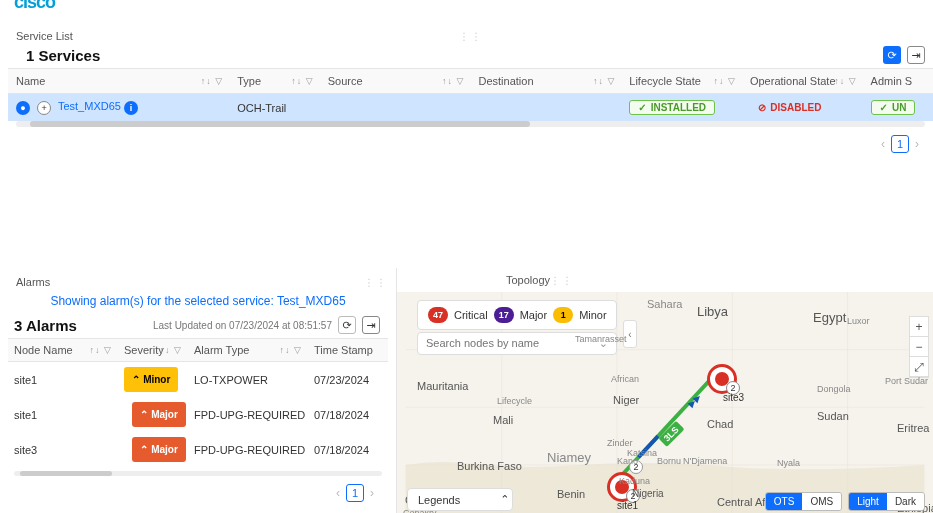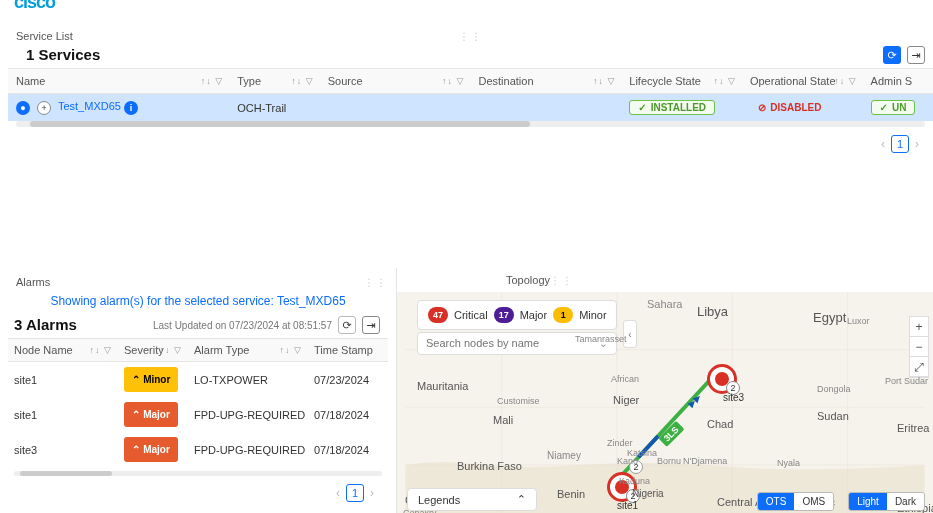--- a/index.html
+++ b/index.html
@@ -1,20 +1,20 @@
 <!DOCTYPE html>
 <html><head>
 <meta charset="utf-8">
 <style>
 * { box-sizing: border-box; margin: 0; padding: 0; }
 body { font-family: -apple-system, BlinkMacSystemFont, "Segoe UI", Arial, sans-serif; font-size: 12px; color: #333; background: #fff; width: 933px; height: 513px; overflow: hidden; position: relative; }
 .brand { color: #049fd9; font-size: 18px; font-weight: 700; padding: 0 10px; letter-spacing: -1px; position: absolute; top: -8px; left: 4px; }
 .section-label { color: #555; font-size: 11px; margin: 8px 0 2px 8px; }
 .panel-top { position: absolute; top: 22px; left: 8px; right: 0; }
-.hdr-row { display: flex; align-items: flex-start; justify-content: space-between; padding: 2px 8px 4px 18px; }
+.hdr-row { display: flex; align-items: center; justify-content: space-between; padding: 2px 8px 4px 18px; }
 .hdr-title { font-size: 15px; font-weight: 600; color: #111; }
 .updated { font-size: 10px; color: #777; }
 .updated-row { display: flex; align-items: center; gap: 6px; }
 .icon-btn { width: 18px; height: 18px; display: inline-flex; align-items: center; justify-content: center; border-radius: 3px; cursor: pointer; font-size: 11px; }
 .icon-refresh { background: #0d6efd; color: #fff; }
 .icon-export { border: 1px solid #888; background: #fff; color: #333; }
 .tbl { width: 100%; border-collapse: collapse; table-layout: fixed; }
 .tbl th { text-align: left; font-weight: 400; color: #555; font-size: 11px; padding: 6px 8px; background: #f9f9f9; border-top: 1px solid #e5e5e5; border-bottom: 1px solid #e5e5e5; position: relative; white-space: nowrap; overflow: hidden; }
 .sortfilter { position: absolute; right: 6px; top: 50%; transform: translateY(-50%); color: #999; font-size: 9px; letter-spacing: 1px; }
 .tbl td { padding: 6px 8px; font-size: 11px; white-space: nowrap; overflow: hidden; }
@@ -33,21 +33,21 @@
 .hscroll::before { content: ""; position: absolute; left: 14px; width: 55%; height: 100%; background: #ccc; border-radius: 3px; }
 .pager { display: flex; justify-content: flex-end; align-items: center; gap: 6px; padding: 8px 14px; color: #bbb; }
 .page-box { border: 1px solid #0d6efd; color: #0d6efd; width: 18px; height: 18px; display: inline-flex; align-items: center; justify-content: center; border-radius: 3px; font-size: 11px; }
 .divider-drag { color: #ccc; text-align: center; font-size: 10px; letter-spacing: 2px; cursor: grab; }
 
 .panel-alarms { position: absolute; top: 268px; left: 8px; width: 380px; }
 .panel-alarms .section-label { display: flex; justify-content: space-between; align-items: center; }
 .alarm-note { color: #0d6efd; text-align: center; font-size: 12px; padding: 4px 0 6px; }
 .sev-badge { display: inline-block; padding: 7px 8px; border-radius: 3px; font-size: 10px; font-weight: 600; color: #fff; }
 .sev-minor { background: #ffc107; color: #000; }
-.sev-major { background: #e55b2d; }
+.sev-major { background: #e55b2d; margin-left: 8px; }
 .tiny-tbl th, .tiny-tbl td { padding: 5px 6px; }
 .alarm-hscroll { height: 5px; background: #eee; border-radius: 3px; margin: 4px 6px 0; position: relative; }
 .alarm-hscroll::before { content:""; position:absolute; left:6px; width:25%; height:100%; background:#ccc; border-radius:3px; }
 
 .panel-topo { position: absolute; top: 268px; left: 396px; right: 0; bottom: 0; border-left: 1px solid #e5e5e5; }
 .topo-hdr { display: flex; justify-content: center; align-items: center; padding: 6px 10px 4px; color: #555; font-size: 11px; }
 .map-wrap { position: absolute; top: 24px; left: 0; right: 0; bottom: 0; background: #f6f3ed; overflow: hidden; }
 .map-svg { position: absolute; top: 0; left: 0; width: 100%; height: 100%; }
 .overlay-box { position: absolute; background: #fff; border: 1px solid #ddd; border-radius: 4px; padding: 6px 10px; font-size: 11px; }
 .legend-row { top: 8px; left: 20px; display: flex; align-items: center; gap: 6px; width: 200px; }
@@ -60,22 +60,22 @@
 .collapse-handle { position: absolute; top: 28px; left: 226px; background: #fff; border: 1px solid #ddd; border-radius: 3px; width: 14px; height: 28px; display: flex; align-items: center; justify-content: center; color: #777; cursor: pointer; font-size: 10px; }
 .zoom-ctrl { position: absolute; top: 24px; right: 4px; width: 20px; background: #fff; border: 1px solid #ddd; }
 .zoom-ctrl div { height: 20px; border-bottom: 1px solid #ddd; text-align: center; line-height: 20px; font-size: 12px; cursor: pointer; color: #555; }
 .node { position: absolute; width: 30px; height: 30px; border-radius: 50%; background: #fff; border: 3px solid #d93025; display: flex; align-items: center; justify-content: center; }
 .node::before { content: ""; width: 14px; height: 14px; border-radius: 50%; background: #d93025; }
 .node-badge { position: absolute; bottom: -4px; right: -6px; background: #fff; border: 1px solid #888; border-radius: 50%; width: 14px; height: 14px; font-size: 9px; display: flex; align-items: center; justify-content: center; }
 .node-label { position: absolute; font-size: 10px; color: #333; white-space: nowrap; }
 .link-badge { position: absolute; background: #3cb043; color: #fff; font-size: 9px; font-weight: 600; padding: 1px 4px; border-radius: 2px; transform: rotate(-45deg); }
 .link-mid { position: absolute; background: #fff; border: 1px solid #999; border-radius: 50%; width: 14px; height: 14px; font-size: 9px; display:flex; align-items:center; justify-content:center; }
 .tooltip { position: absolute; background: #f0f0f0; border: 1px solid #ccc; padding: 4px 8px; font-size: 10px; color: #444; max-width: 180px; }
-.bottom-legend { position: absolute; bottom: 2px; left: 10px; background: #fff; border: 1px solid #ddd; border-radius: 4px; padding: 4px 10px; font-size: 11px; display: flex; align-items: center; gap: 40px; cursor: pointer; width: 130px; justify-content: space-between; }
-.bottom-toggles { position: absolute; bottom: 2px; right: 8px; display: flex; gap: 8px; }
+.bottom-legend { position: absolute; bottom: 2px; left: 10px; background: #fff; border: 1px solid #ddd; border-radius: 4px; padding: 4px 10px; font-size: 11px; display: flex; align-items: center; gap: 40px; cursor: pointer; width: 106px; justify-content: space-between; }
+.bottom-toggles { position: absolute; bottom: 2px; right: 8px; display: flex; gap: 0; }
 .toggle-grp { display: inline-flex; border: 1px solid #bbb; border-radius: 3px; overflow: hidden; margin-left: 6px; }
 .toggle-grp span { padding: 3px 8px; font-size: 10px; background: #fff; cursor: pointer; }
 .toggle-grp .active { background: #0d6efd; color: #fff; }
 .map-label { position: absolute; font-size: 11px; color: #888; pointer-events: none; }
 </style>
 </head>
 <body>
 
 <div class="brand">cisco</div>
 
@@ -265,22 +265,22 @@
     <span class="map-label" style="top:164px;left:220px;font-size:9px">Kano</span>
     <span class="map-label" style="top:84px;left:488px;font-size:9px">Port Sudar</span>
     <span class="map-label" style="top:82px;left:214px;font-size:9px">African</span>
     <span class="map-label" style="top:42px;left:178px;font-size:9px">Tamanrasset</span>
     <span class="map-label" style="top:164px;left:286px;font-size:9px">N'Djamena</span>
     <span class="map-label" style="top:166px;left:380px;font-size:9px">Nyala</span>
     <span class="map-label" style="top:156px;left:230px;font-size:9px">Katsina</span>
     <span class="map-label" style="top:216px;left:6px;font-size:9px">Conakry</span>
     <span class="map-label" style="top:184px;left:222px;font-size:9px">Kaduna</span>
     <span class="map-label" style="top:164px;left:260px;font-size:9px">Bornu</span>
-    <span class="map-label" style="top:104px;left:100px;font-size:9px">Customise</span>
-    <span class="map-label" style="top:158px;left:150px;font-size:10px">Niamey</span>
+    <span class="map-label" style="top:104px;left:100px;font-size:9px">Lifecycle</span>
+    <span class="map-label" style="top:158px;left:150px;font-size:13px">Niamey</span>
 
     <div class="bottom-legend">
       <span>Legends</span>
       <span>⌃</span>
     </div>
     <div class="bottom-toggles">
       <span class="toggle-grp">
         <span class="active">OTS</span>
         <span>OMS</span>
       </span>

